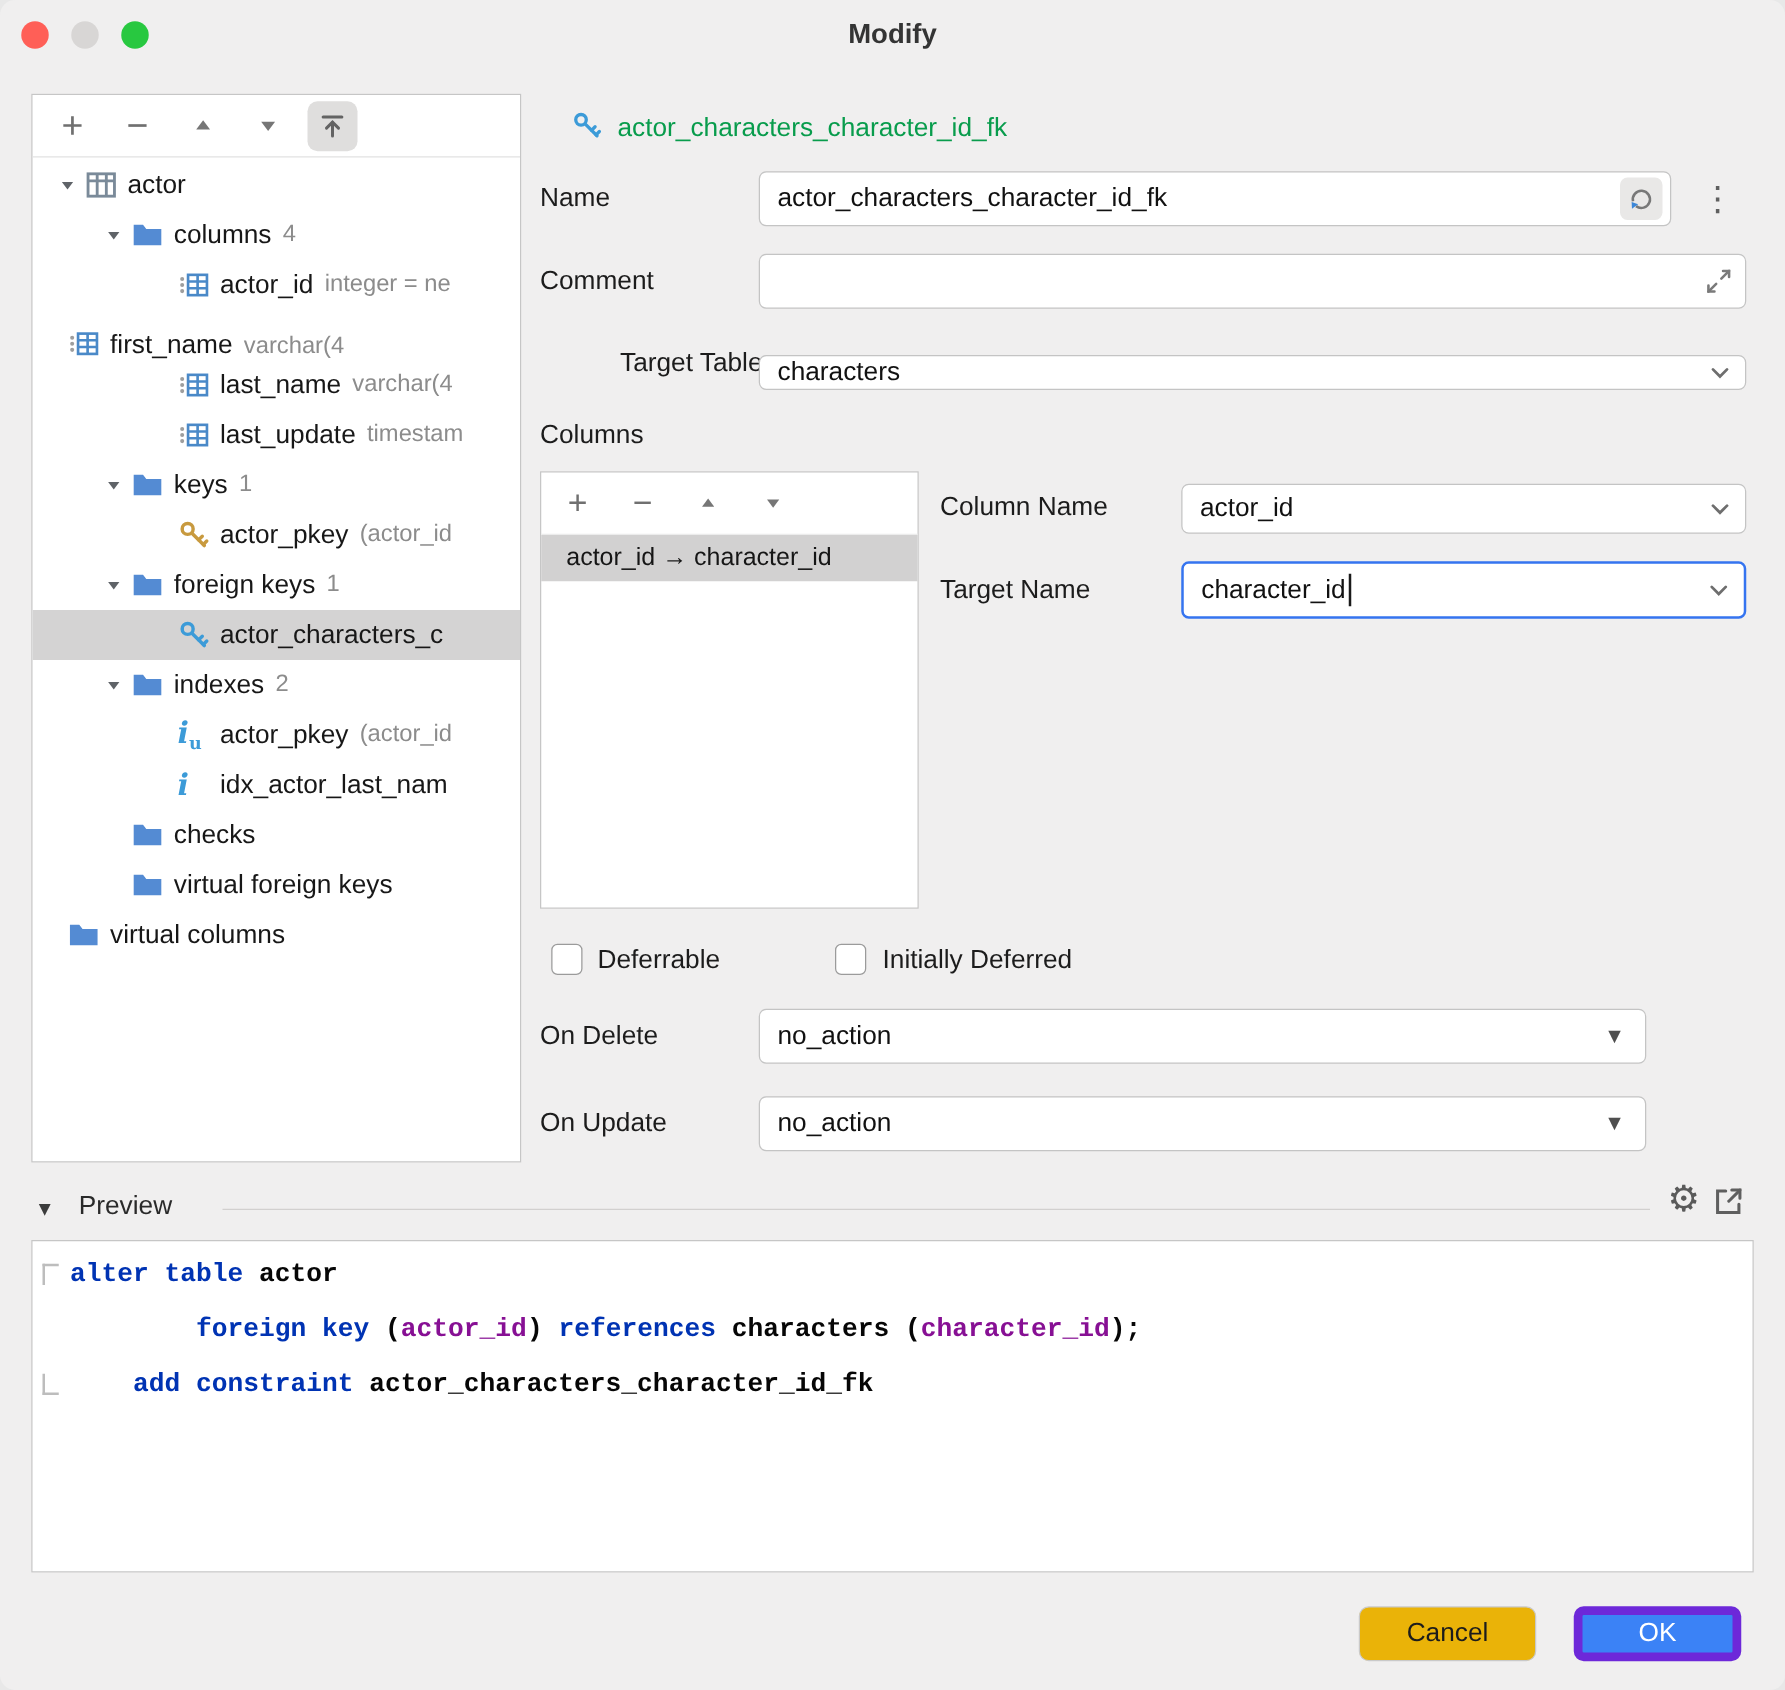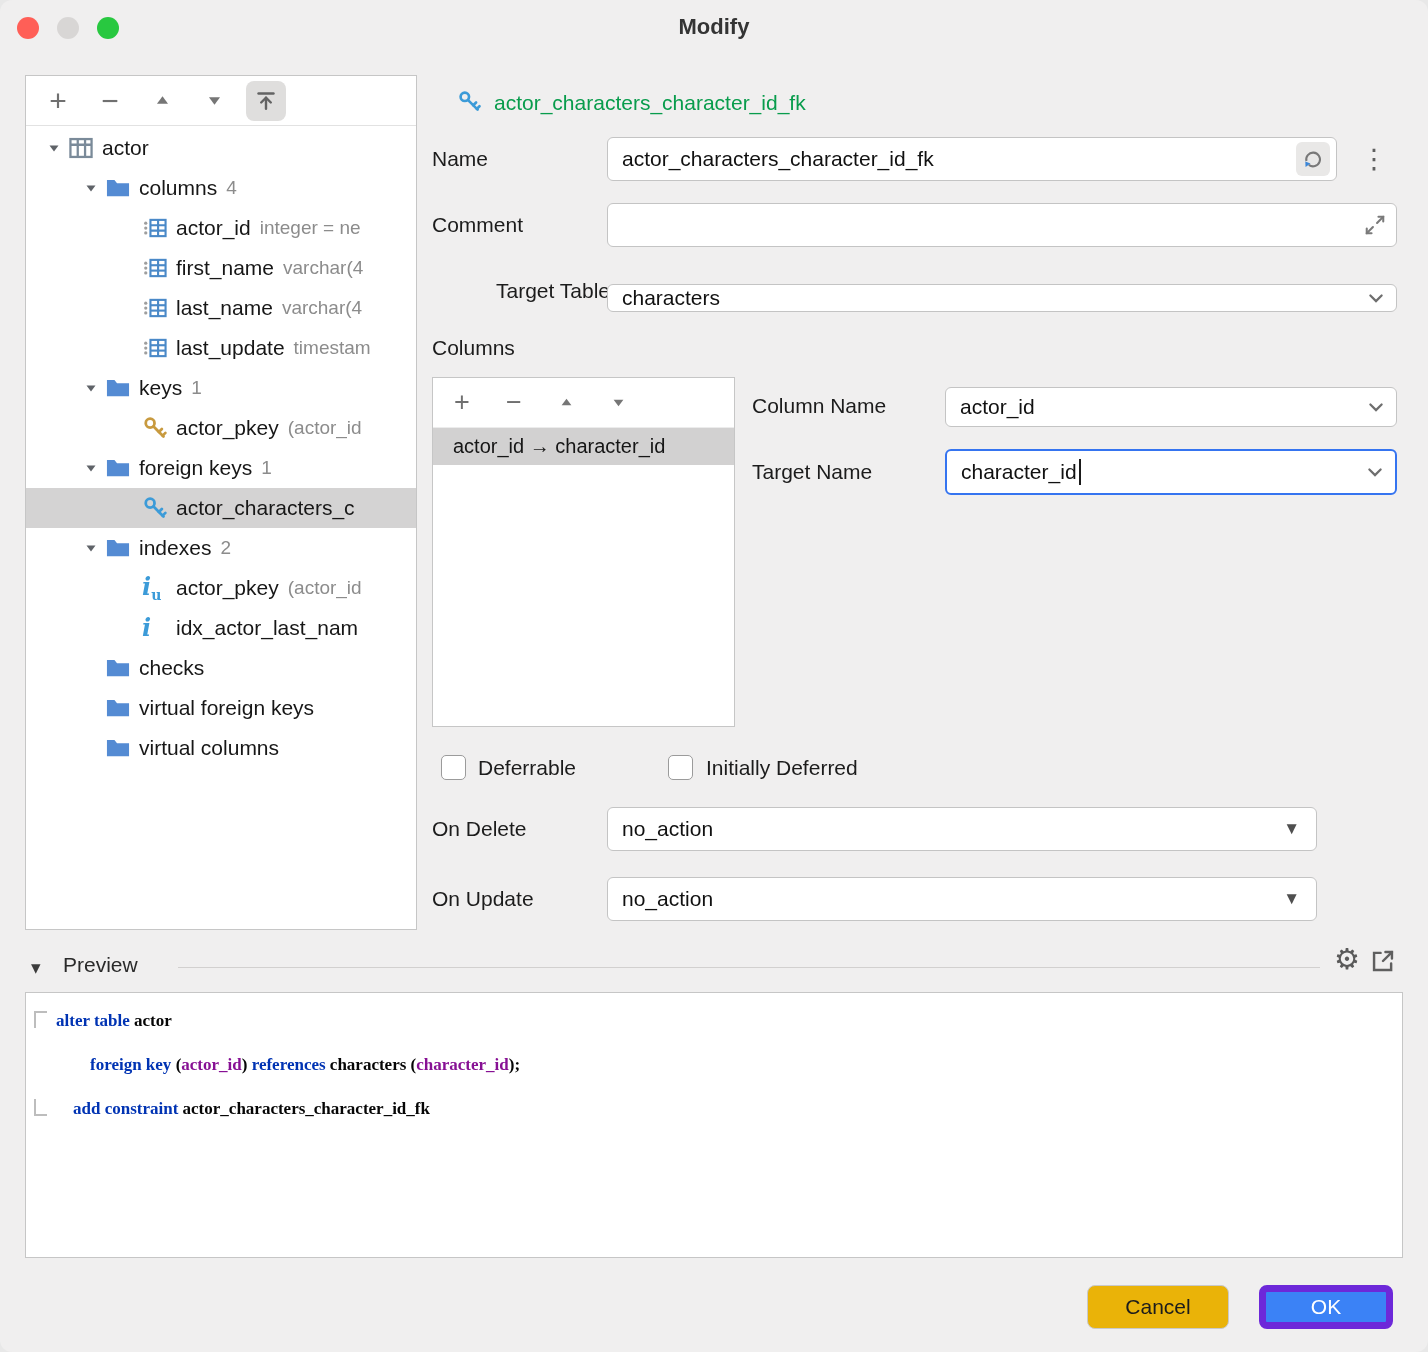--- a/index.html
+++ b/index.html
@@ -96,22 +96,22 @@
   .preview-line { position:absolute; left:178px; top:967px; width:1142px; height:1px; background:#d2d0cf; }
   .preview-gear { position:absolute; left:1330px; top:942px; width:34px; height:34px;
                   display:flex; align-items:center; justify-content:center;
                   font-size:29px; color:#5a5a5a; }
   .preview-ext { position:absolute; left:1368px; top:946px; width:30px; height:30px;
                  display:flex; align-items:center; justify-content:center; }
 
   .code-panel { position:absolute; left:25px; top:992px; width:1378px; height:266px;
                 background:#ffffff; border:1px solid #c6c6c6; }
   .code { position:absolute; left:30px; top:6px; right:16px;
-          font-family:Liberation Serif, serif;
-          font-size:17px; font-weight:bold; }
+          font-family:Liberation Mono, monospace;
+          font-size:21px; font-weight:bold; }
   .code-line { height:44px; line-height:44px; white-space:pre; }
   .tok-kw { color:#0033b3; }
   .tok-pl { color:#060606; }
   .tok-col { color:#871094; }
   .fold-m { position:absolute; left:8px; width:13px; height:17px; }
   .fold-m.m1 { top:18px; border-left:2px solid #bdbdbd; border-top:2px solid #bdbdbd; }
   .fold-m.m2 { top:106px; border-left:2px solid #bdbdbd; border-bottom:2px solid #bdbdbd; }
 
   
   .btn { position:absolute; top:1285px; height:44px; border-radius:8px; font-size:21px;
@@ -196,21 +196,21 @@
               <circle cx="2.3" cy="11" r="1" fill="#9e9e9e"></circle>
               <rect x="5.2" y="3" width="9.3" height="10" fill="none" stroke="#4a89c8" stroke-width="1.3"></rect>
               <line x1="5.2" y1="6.3" x2="14.5" y2="6.3" stroke="#4a89c8" stroke-width="1.3"></line>
               <line x1="5.2" y1="9.6" x2="14.5" y2="9.6" stroke="#4a89c8" stroke-width="1.3"></line>
               <line x1="9.9" y1="3" x2="9.9" y2="13" stroke="#4a89c8" stroke-width="1.3"></line>
             </svg>
           </span>
           <span class="tlabel">actor_id</span>
           <span class="tsec">integer = ne</span>
         </div>
-        <div class="tree-row" style="padding-left: 88px;">
+        <div class="tree-row" style=" align-items: flex-end;">
           <span class="chev"></span>
           <span class="ticon">
             <svg width="26" height="26" viewBox="0 0 16 16">
               <circle cx="2.3" cy="5" r="1" fill="#9e9e9e"></circle>
               <circle cx="2.3" cy="8" r="1" fill="#9e9e9e"></circle>
               <circle cx="2.3" cy="11" r="1" fill="#9e9e9e"></circle>
               <rect x="5.2" y="3" width="9.3" height="10" fill="none" stroke="#4a89c8" stroke-width="1.3"></rect>
               <line x1="5.2" y1="6.3" x2="14.5" y2="6.3" stroke="#4a89c8" stroke-width="1.3"></line>
               <line x1="5.2" y1="9.6" x2="14.5" y2="9.6" stroke="#4a89c8" stroke-width="1.3"></line>
               <line x1="9.9" y1="3" x2="9.9" y2="13" stroke="#4a89c8" stroke-width="1.3"></line>
@@ -348,21 +348,21 @@
         </div>
         <div class="tree-row" style="padding-left: 51px;">
           <span class="chev"></span>
           <span class="ticon">
             <svg width="26" height="26" viewBox="0 0 16 16">
               <path d="M1.2 3 h4.6 l1.6 2 H14.8 V13 H1.2 Z" fill="#548bd3"></path>
             </svg>
           </span>
           <span class="tlabel">virtual foreign keys</span>
         </div>
-        <div class="tree-row" style="padding-left: 51px;">
+        <div class="tree-row" style="">
           <span class="chev"></span>
           <span class="ticon">
             <svg width="26" height="26" viewBox="0 0 16 16">
               <path d="M1.2 3 h4.6 l1.6 2 H14.8 V13 H1.2 Z" fill="#548bd3"></path>
             </svg>
           </span>
           <span class="tlabel">virtual columns</span>
         </div>
       </div>
   </div>

